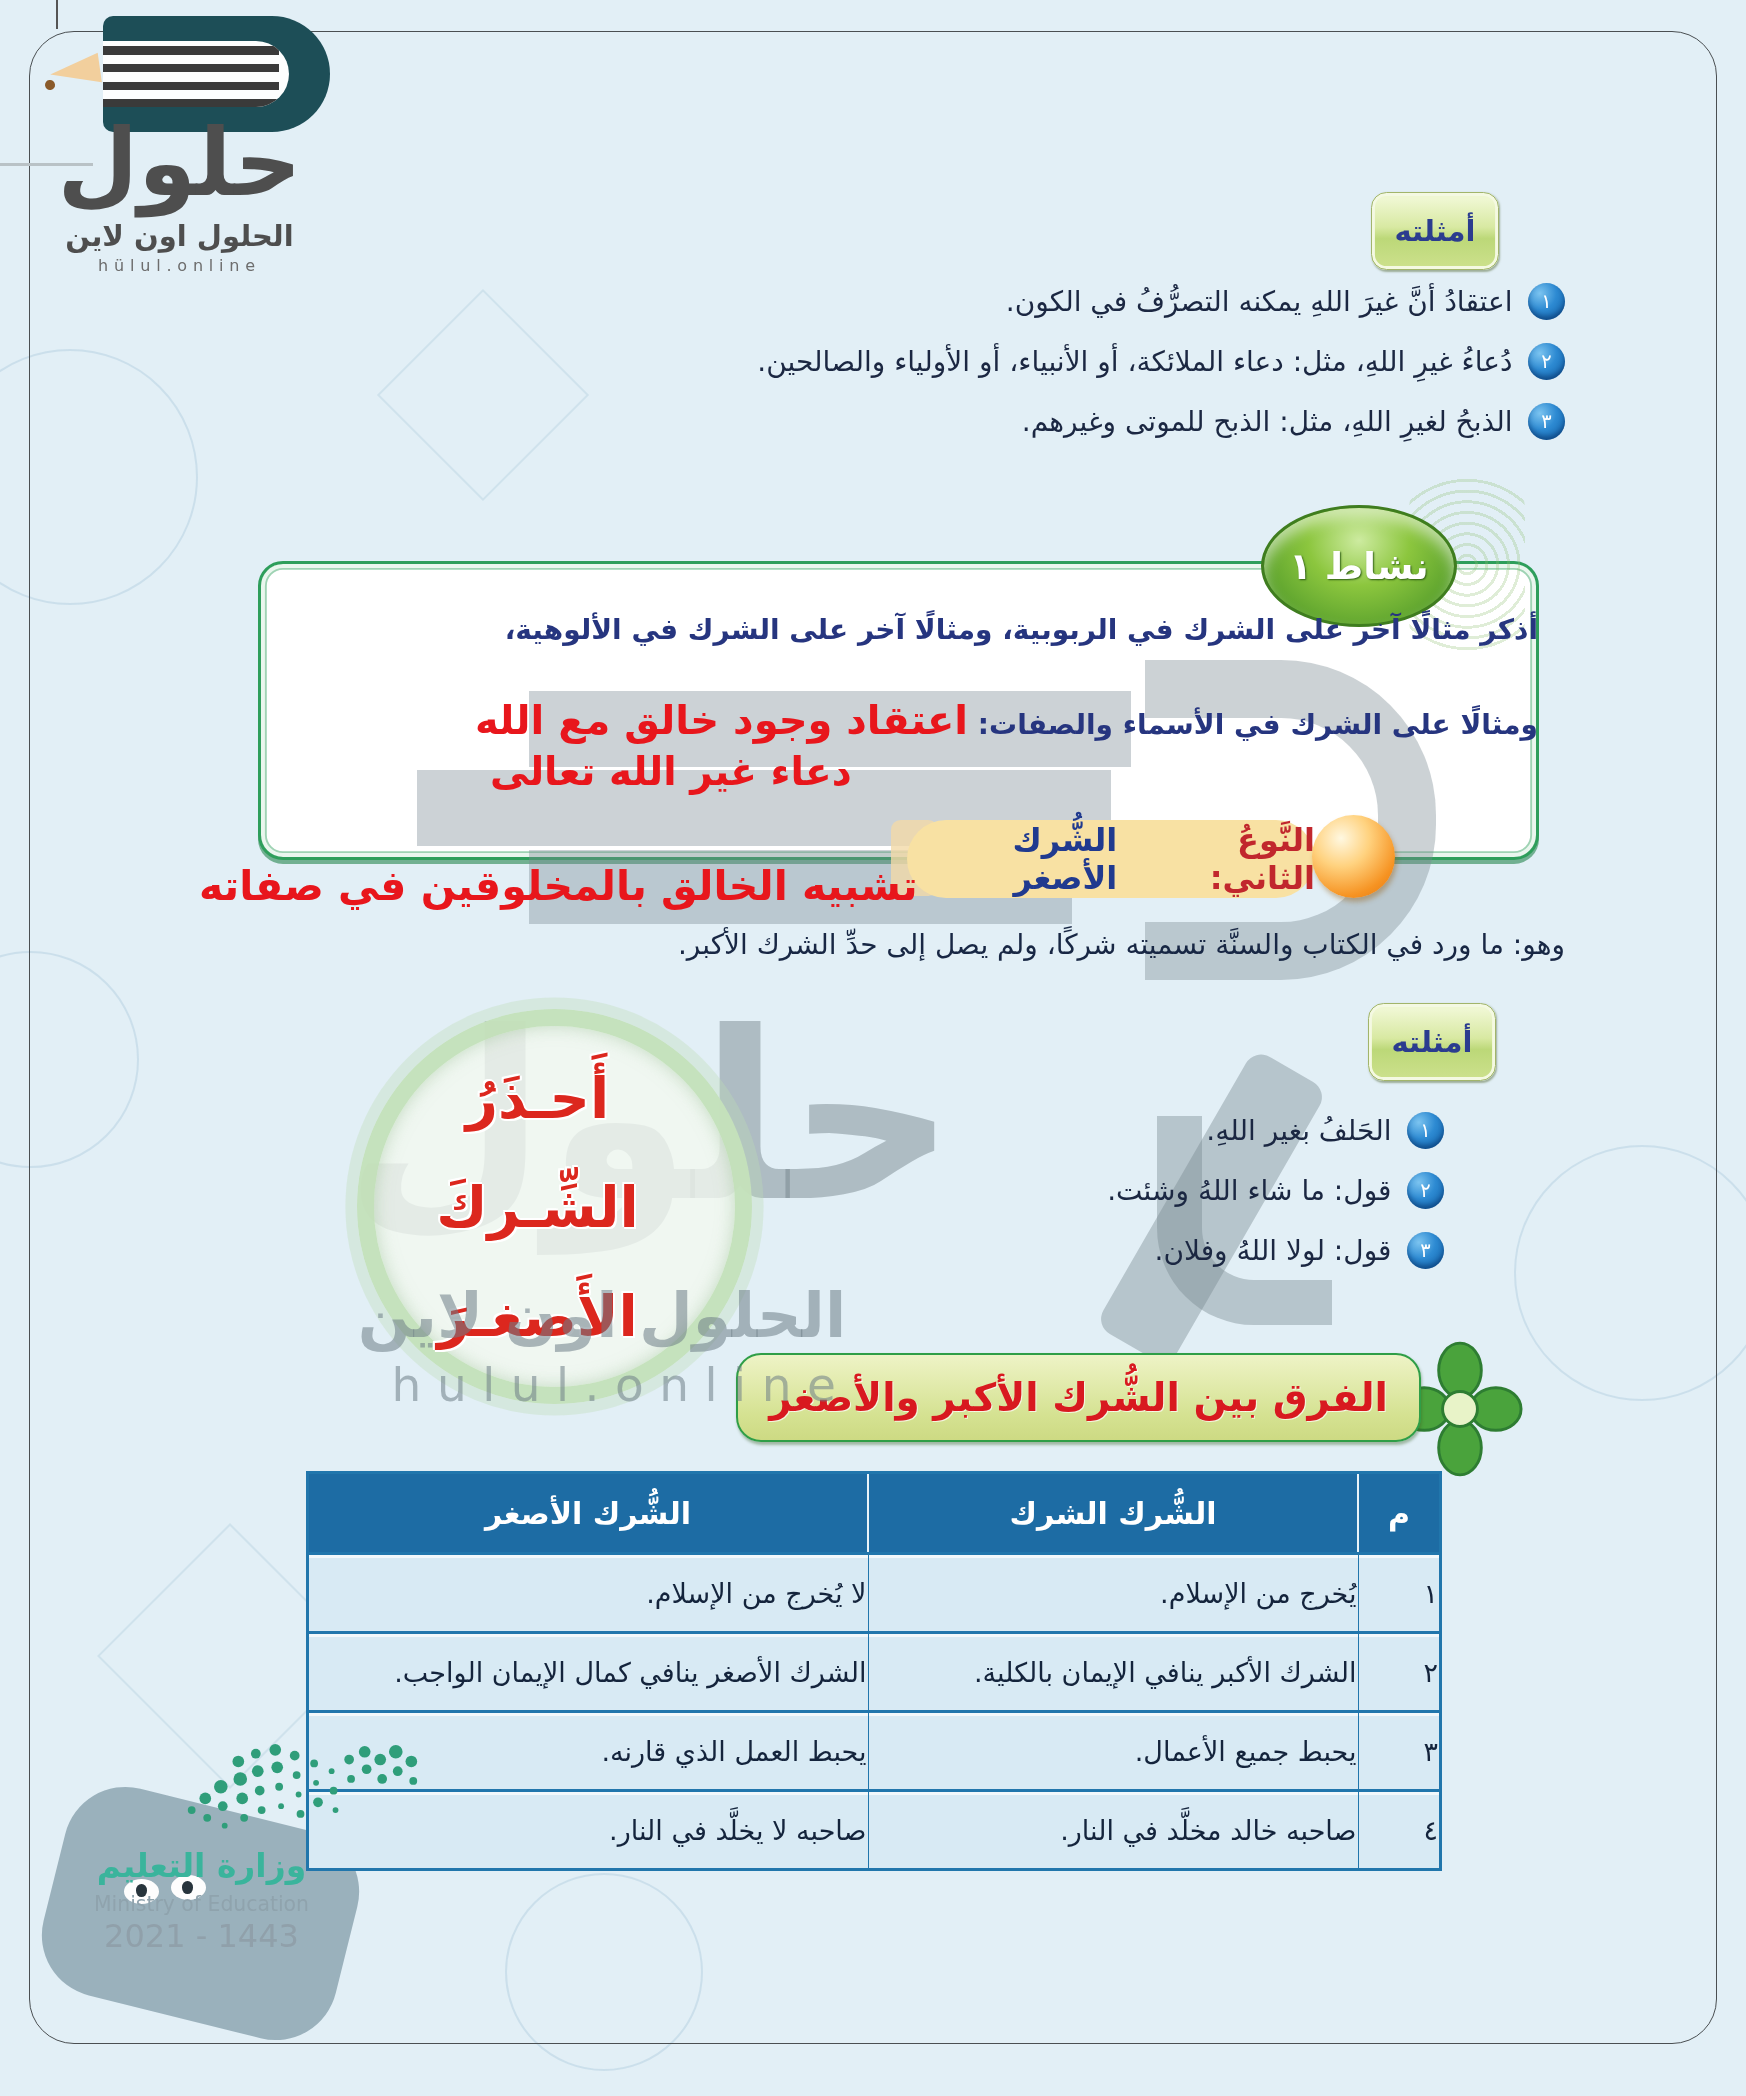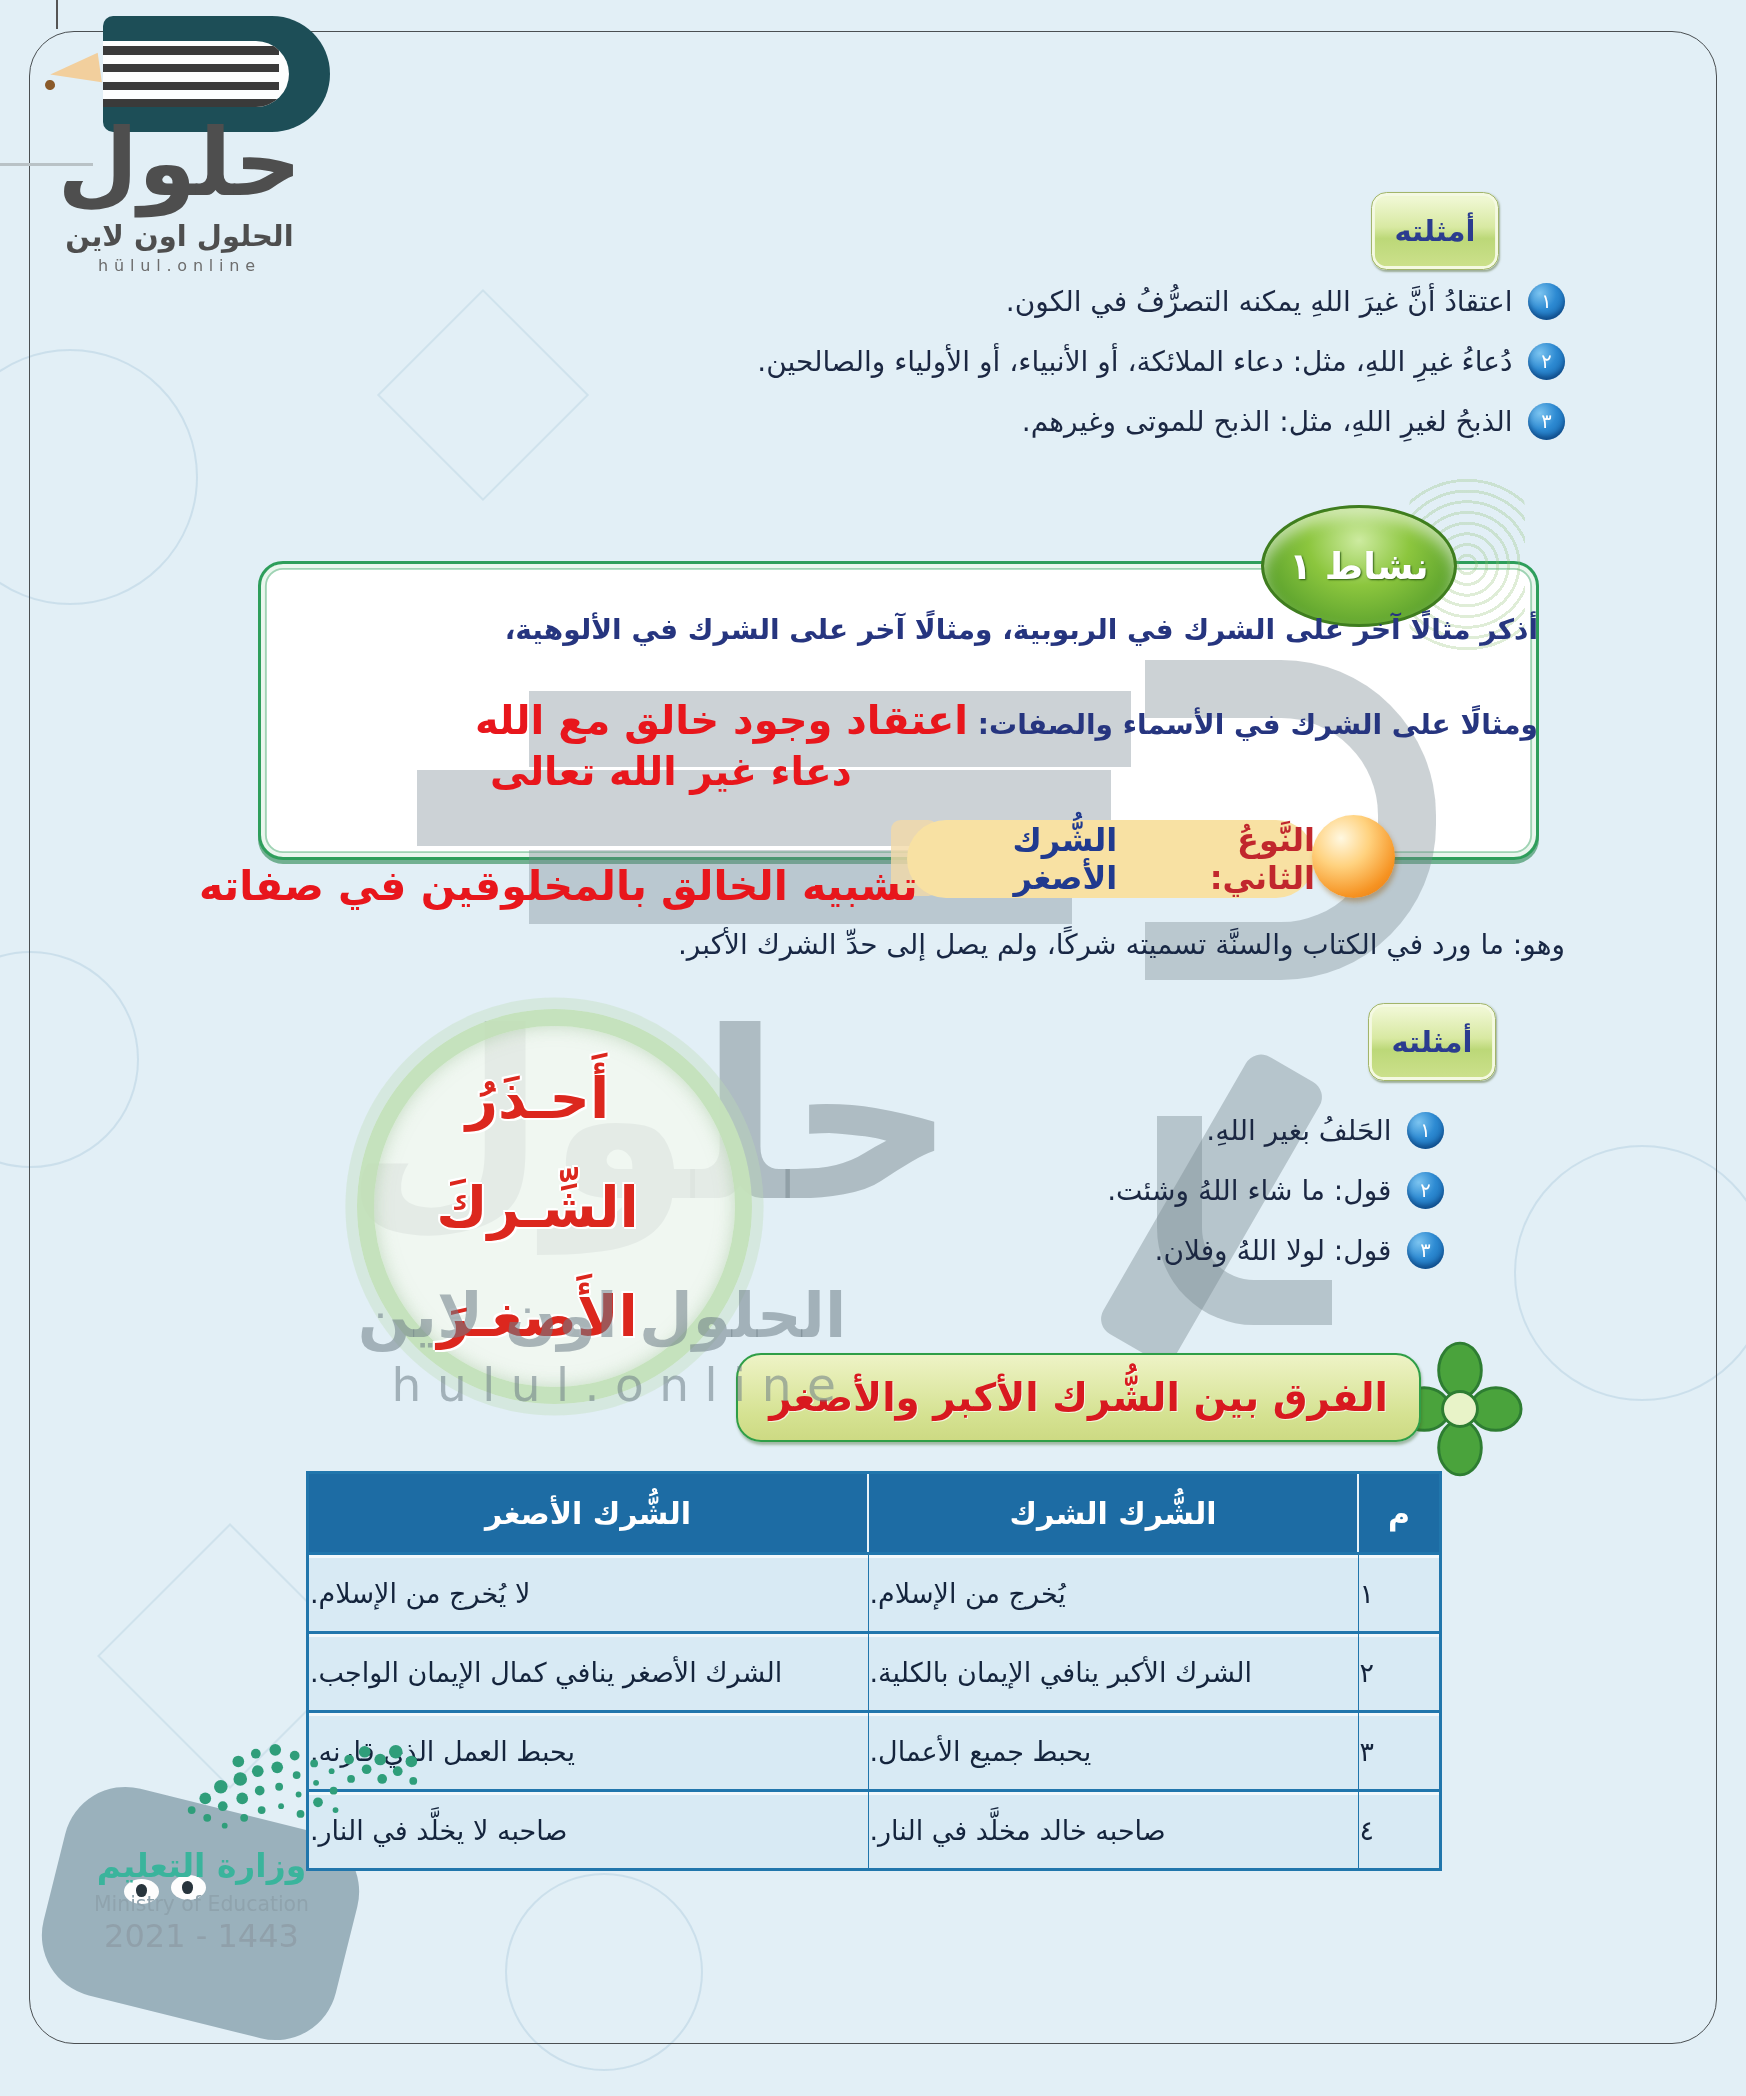--- a/index.html
+++ b/index.html
@@ -112,21 +112,21 @@
         box-shadow:1px 2.9px 2.9px rgba(60,100,40,.4);}
   .banner span{color:#d8191f;font-size:39px;font-weight:bold;text-shadow:1px 1px 0 rgba(255,255,255,.7);}
   .clover{position:absolute;left:1397px;top:1341px;z-index:2;}
 
   
   .cmp{position:absolute;left:306px;top:1471px;z-index:3;border-collapse:collapse;
         background:#d8eaf4;border:3.9px solid #2176ac;}
   .cmp th{background:#1d6ca4;color:#fff;font-size:30px;font-weight:bold;height:76px;
         border-left:2.9px solid #e9f3f9;border-bottom:3.9px solid #2176ac;}
   .cmp th:last-child{border-left:none;}
-  .cmp td{font-size:27px;color:#14243c;text-align:left;height:74px;
+  .cmp td{font-size:27px;color:#14243c;text-align:right;height:74px;
         border:1.9px solid #2176ac;border-top:3.9px solid #2176ac;box-shadow:inset 0 2.9px 0 #f2f8fb;}
   .col-num{width:78px;}.col-major{width:486px;}.col-minor{width:556px;}
 
   
   .moe-blob{position:absolute;left:50px;top:1807px;width:301px;height:213px;z-index:1;
         background:rgba(94,125,140,.55);border-radius:62px;transform:rotate(14deg);}
   .moe-eye{position:absolute;width:35px;height:25px;background:#fdfdfd;border-radius:50%;z-index:2;}
   .moe-pupil{position:absolute;width:10.7px;height:12.6px;background:#27343c;border-radius:50%;z-index:3;}
   .moe-ar{position:absolute;left:85px;top:1846px;width:233px;color:#3ab49c;font-size:33px;
         font-weight:bold;z-index:4;text-align:center;}

